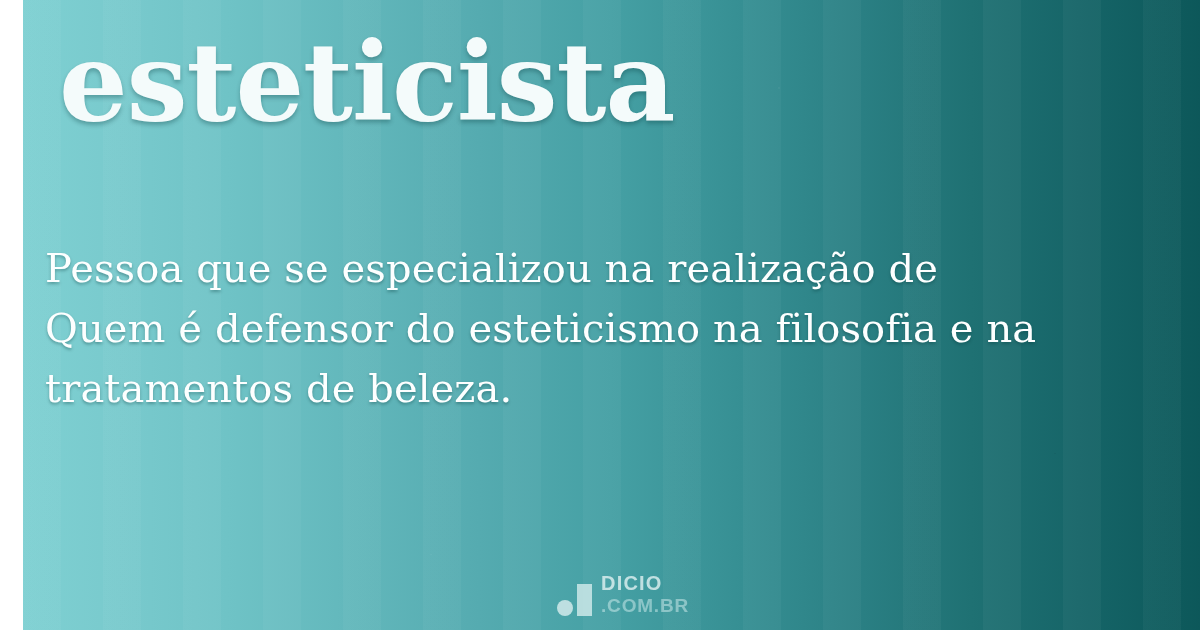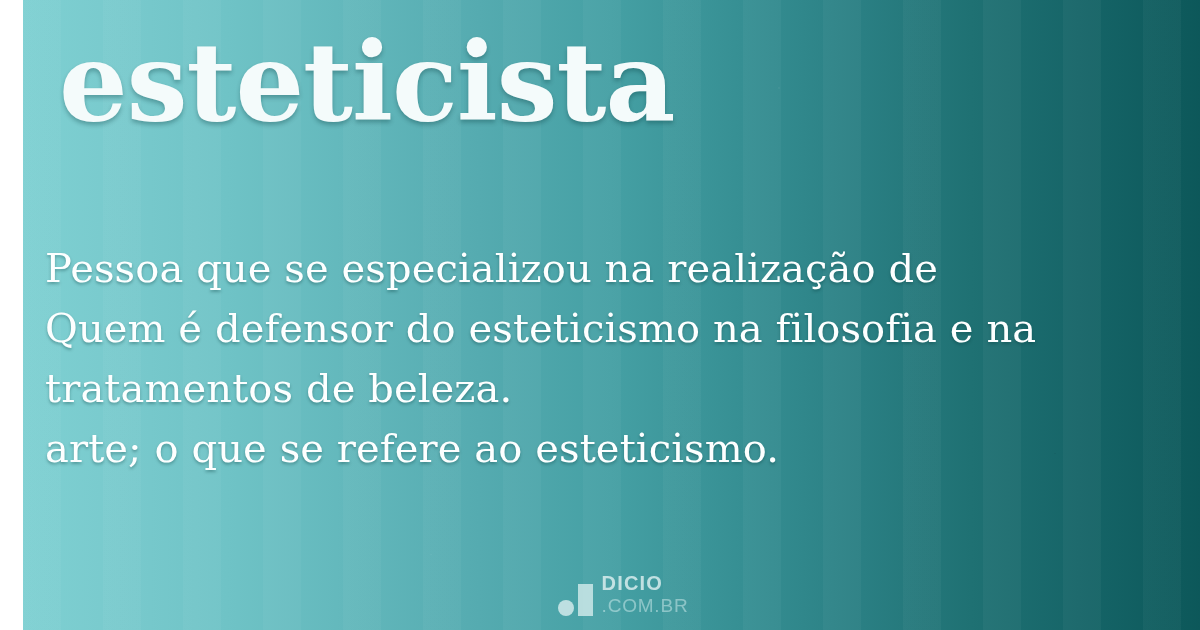--- a/index.html
+++ b/index.html
@@ -139,21 +139,21 @@
   }
   #logo-name {
     font-family: "Liberation Sans", sans-serif;
     font-weight: 700;
     font-size: 20px;
     letter-spacing: 1.2px;
     color: #f2fbfb;
   }
   #logo-tld {
     font-family: "Liberation Sans", sans-serif;
-    font-weight: 400;
+    font-weight: 700;
     font-size: 19px;
     letter-spacing: 0.8px;
     color: rgba(230, 248, 248, 0.62);
     margin-top: 3px;
   }
 </style>
 </head>
 <body>
 
 <div id="card">
@@ -162,21 +162,20 @@
   <div id="grain"></div>
 
   <div id="content">
 
     <h1 id="headword">esteticista</h1>
 
     <div id="definitions">
       <p class="definition">Pessoa que se especializou na realização de</p>
       <p class="definition">Quem é defensor do esteticismo na filosofia e na</p>
       <p class="definition">tratamentos de beleza.</p>
-      <p class="definition">arte; o que se refere ao esteticismo.</p>
     </div>
 
     <div id="logo">
       <div id="logo-mark">
         <span id="logo-dot"></span>
         <span id="logo-bar"></span>
       </div>
       <div id="logo-text">
         <span id="logo-name">DICIO</span>
         <span id="logo-tld">.COM.BR</span>

